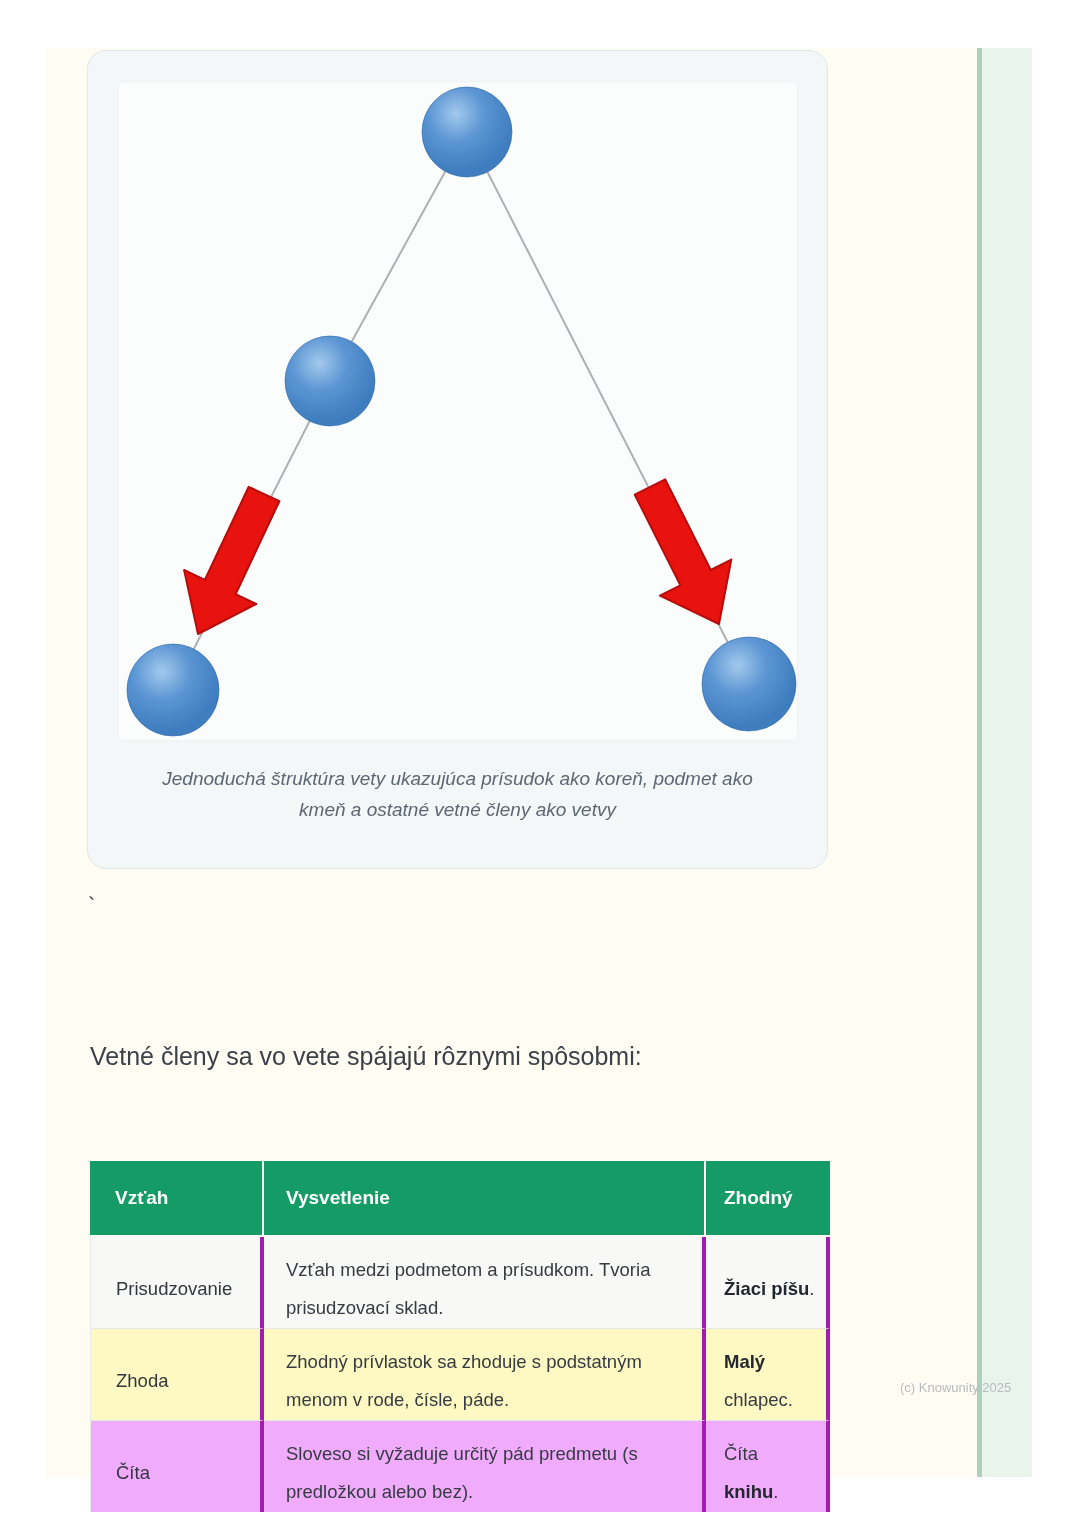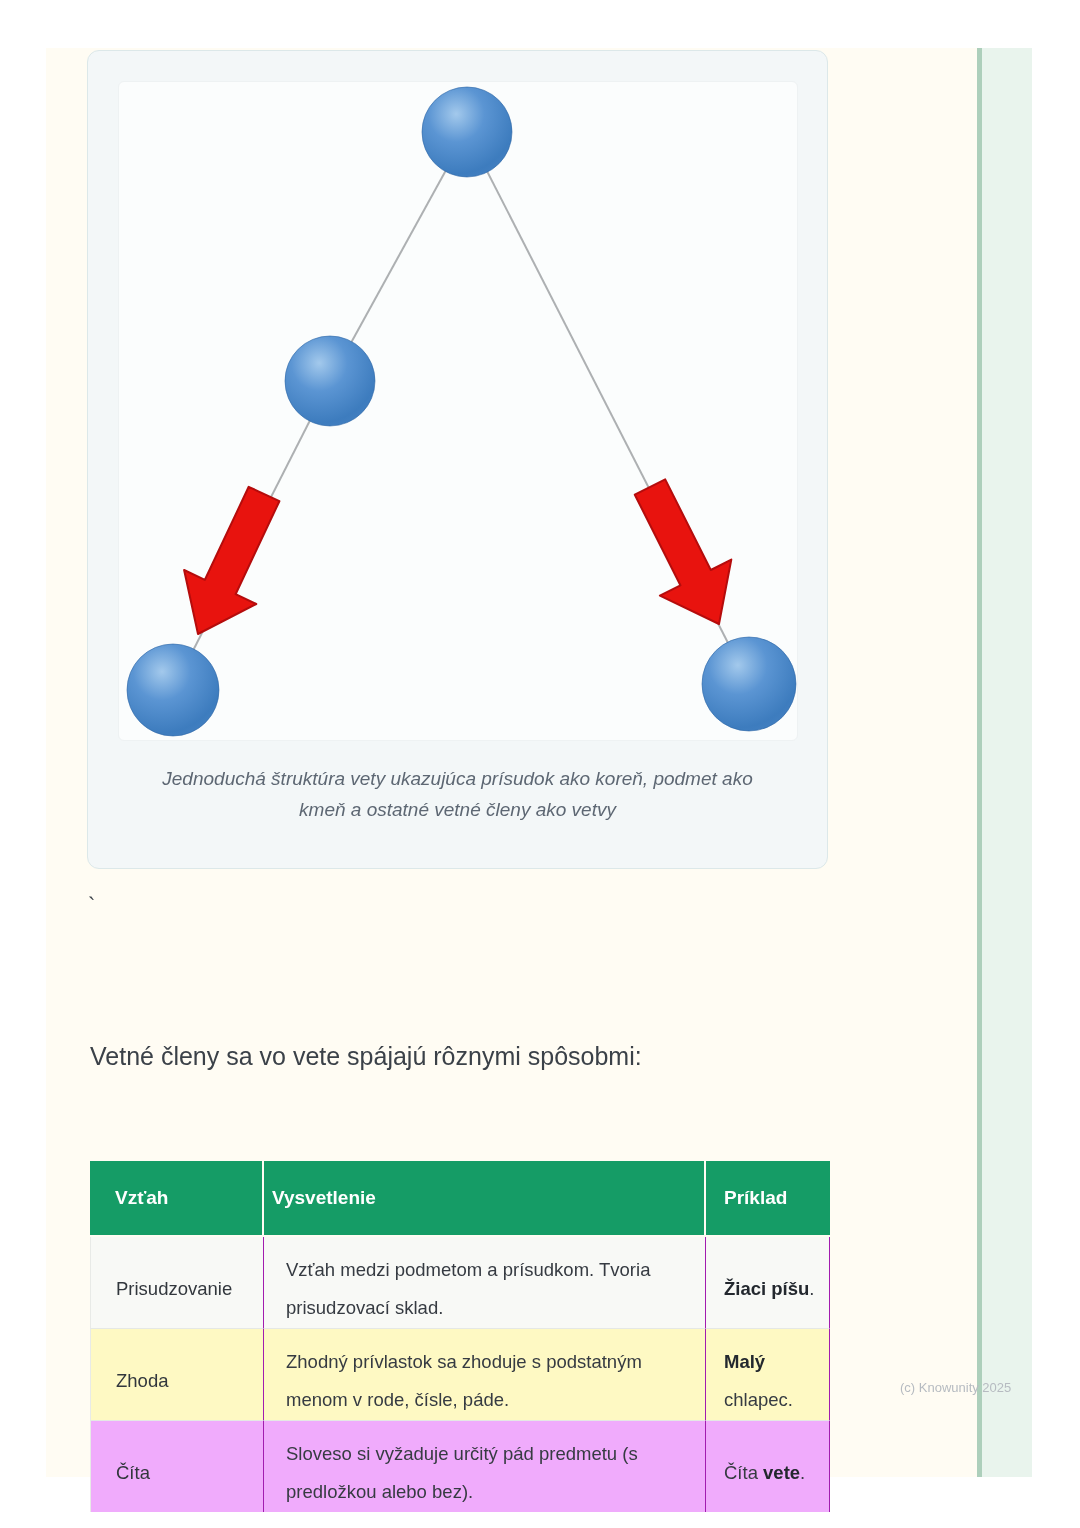--- a/index.html
+++ b/index.html
@@ -6,21 +6,21 @@
   #screen{
     position:relative;width:1080px;height:1528px;overflow:hidden;
     background:#ffffff;font-family:"Liberation Sans",sans-serif;color:#3c4249;
   }
   .content-bg{position:absolute;left:46px;top:48px;width:931px;height:1429px;background:#fffcf3;}
   .green-line{position:absolute;left:977px;top:48px;width:5px;height:1429px;background:#adcfbb;}
   .green-strip{position:absolute;left:982px;top:48px;width:50px;height:1429px;background:#e9f4ed;}
 
   .figure-card{
     position:absolute;left:87px;top:50px;width:741px;height:819px;
-    background:#f3f7f8;border:1px solid #dce8e9;border-radius:12px;box-sizing:border-box;
+    background:#f3f7f8;border:1px solid #dce8e9;border-radius:19px;box-sizing:border-box;
   }
   .diagram-panel{
     position:absolute;left:30px;top:30px;width:680px;height:660px;
     background:#fbfdfd;border:1px solid #eef2f3;border-radius:6px;box-sizing:border-box;overflow:hidden;
   }
   .figure-caption{
     position:absolute;left:0;top:712px;width:100%;box-sizing:border-box;padding:0 72px;
     text-align:center;font-style:italic;font-size:19px;line-height:31px;color:#5d6773;
   }
   .stray-tick{position:absolute;left:88px;top:893px;font-size:22px;color:#3c4249;}
@@ -31,25 +31,25 @@
   .intro-text{position:absolute;left:90px;top:1042px;margin:0;font-size:25px;color:#3b4148;}
 
   .table-wrap{position:absolute;left:90px;top:1161px;width:888px;height:369px;overflow:hidden;}
   table.rel-table{border-collapse:separate;border-spacing:0;width:740px;table-layout:fixed;}
   table.rel-table col.c1{width:174px;} table.rel-table col.c2{width:442px;} table.rel-table col.c3{width:124px;}
   table.rel-table th{
     background:#159c66;color:#ffffff;font-weight:700;font-size:19px;text-align:left;
     height:74px;vertical-align:middle;box-sizing:border-box;
   }
   table.rel-table th.h1{padding-left:25px;border-right:2px solid #fffcf3;}
-  table.rel-table th.h2{padding-left:8px;border-right:2px solid #fffcf3;}
+  table.rel-table th.h2{padding-left:22px;border-right:2px solid #fffcf3;}
   table.rel-table th.h3{padding-left:18px;}
   table.rel-table td{
     font-size:18.5px;line-height:38px;vertical-align:middle;box-sizing:border-box;
-    border-bottom:1px solid #e5e8e5;border-right:1px solid #a21caf;
+    border-bottom:1px solid #e5e8e5;border-right:4px solid #a21caf;
     padding-top:14px;
   }
   table.rel-table td.c1{padding-left:25px;border-left:1px solid #e8eae7;color:#32373d;}
   table.rel-table td.c2{padding-left:22px;padding-right:30px;color:#363b42;}
   table.rel-table td.c3{padding-left:18px;padding-right:10px;color:#363b42;}
   table.rel-table tr.row-odd td{background:#f8f9f6;}
   table.rel-table tr.row-even td{background:#fef9c3;}
   table.rel-table tr.row-last td{background:#f0abfc;border-bottom:none;}
   table.rel-table td strong{color:#23282e;margin-top:43px;}
   thead tr.gap td{height:2px;background:#fffcf3;border:none;padding:0;}
@@ -104,41 +104,41 @@
     <table class="rel-table">
       <colgroup>
           <col class="c1">
           <col class="c2">
           <col class="c3">
         </colgroup>
       <thead>
         <tr>
           <th class="h1">Vzťah</th>
           <th class="h2">Vysvetlenie</th>
-          <th class="h3">Príklad</th>
+          <th class="h3">Zhodný</th>
         </tr>
         <tr class="gap">
             <td colspan="3"></td>
           </tr>
       </thead>
       <tbody>
         <tr class="row-odd">
           <td class="c1">Prisudzovanie</td>
           <td class="c2">Vzťah medzi podmetom a prísudkom. Tvoria prisudzovací sklad.</td>
           <td class="c3"><span></span><strong>Žiaci píšu</strong><span>.</span></td>
         </tr>
         <tr class="row-even">
           <td class="c1">Zhoda</td>
           <td class="c2">Zhodný prívlastok sa zhoduje s podstatným menom v rode, čísle, páde.</td>
           <td class="c3"><span></span><strong>Malý</strong><span> chlapec.</span></td>
         </tr>
         <tr class="row-last">
           <td class="c1">Číta</td>
           <td class="c2">Sloveso si vyžaduje určitý pád predmetu (s predložkou alebo bez).</td>
-          <td class="c3"><span>Číta </span><strong>vete</strong><span>.</span></td>
+          <td class="c3"><span>Číta </span><strong>knihu</strong><span>.</span></td>
         </tr>
       </tbody>
     </table>
   </div>
 
   <div class="copyright">(c) Knowunity 2025</div>
 
 </div>
 
 </body></html>

